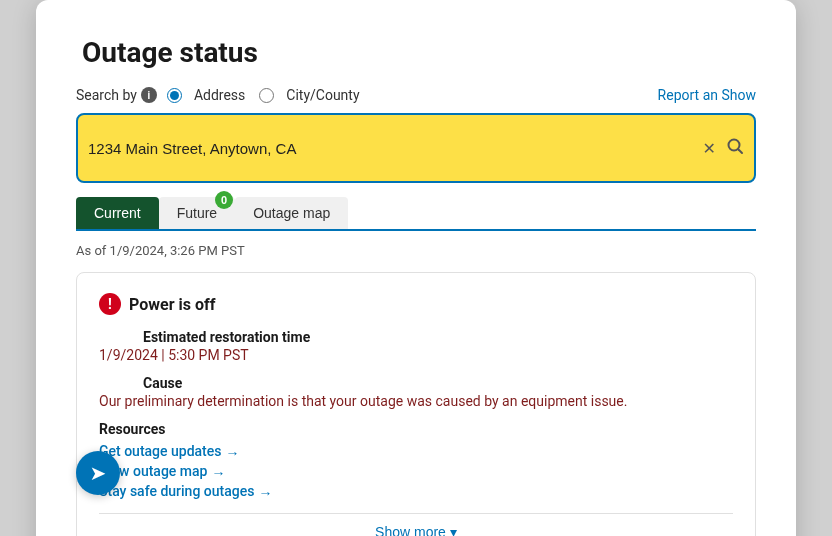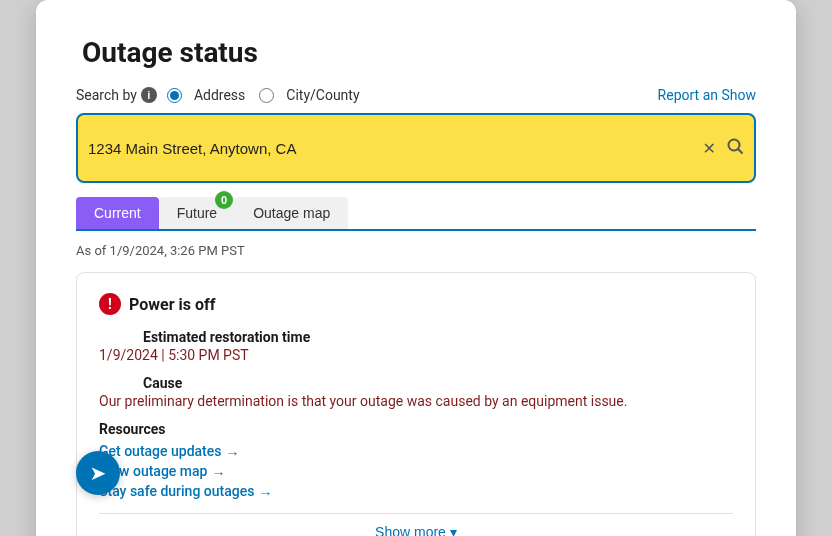--- a/index.html
+++ b/index.html
@@ -125,21 +125,21 @@
       padding: 8px 18px;
       font-size: 14px;
       font-weight: 500;
       cursor: pointer;
       border-radius: 4px 4px 0 0;
       position: relative;
       border: none;
       background: transparent;
     }
     .tab.active {
-      background: #8b5cf6;
+      background: #14532d;
       color: #fff;
     }
     .tab:not(.active) {
       background: #f0f0f0;
       color: #333;
     }
     .tab-badge {
       position: absolute;
       top: -6px;
       right: 2px;

